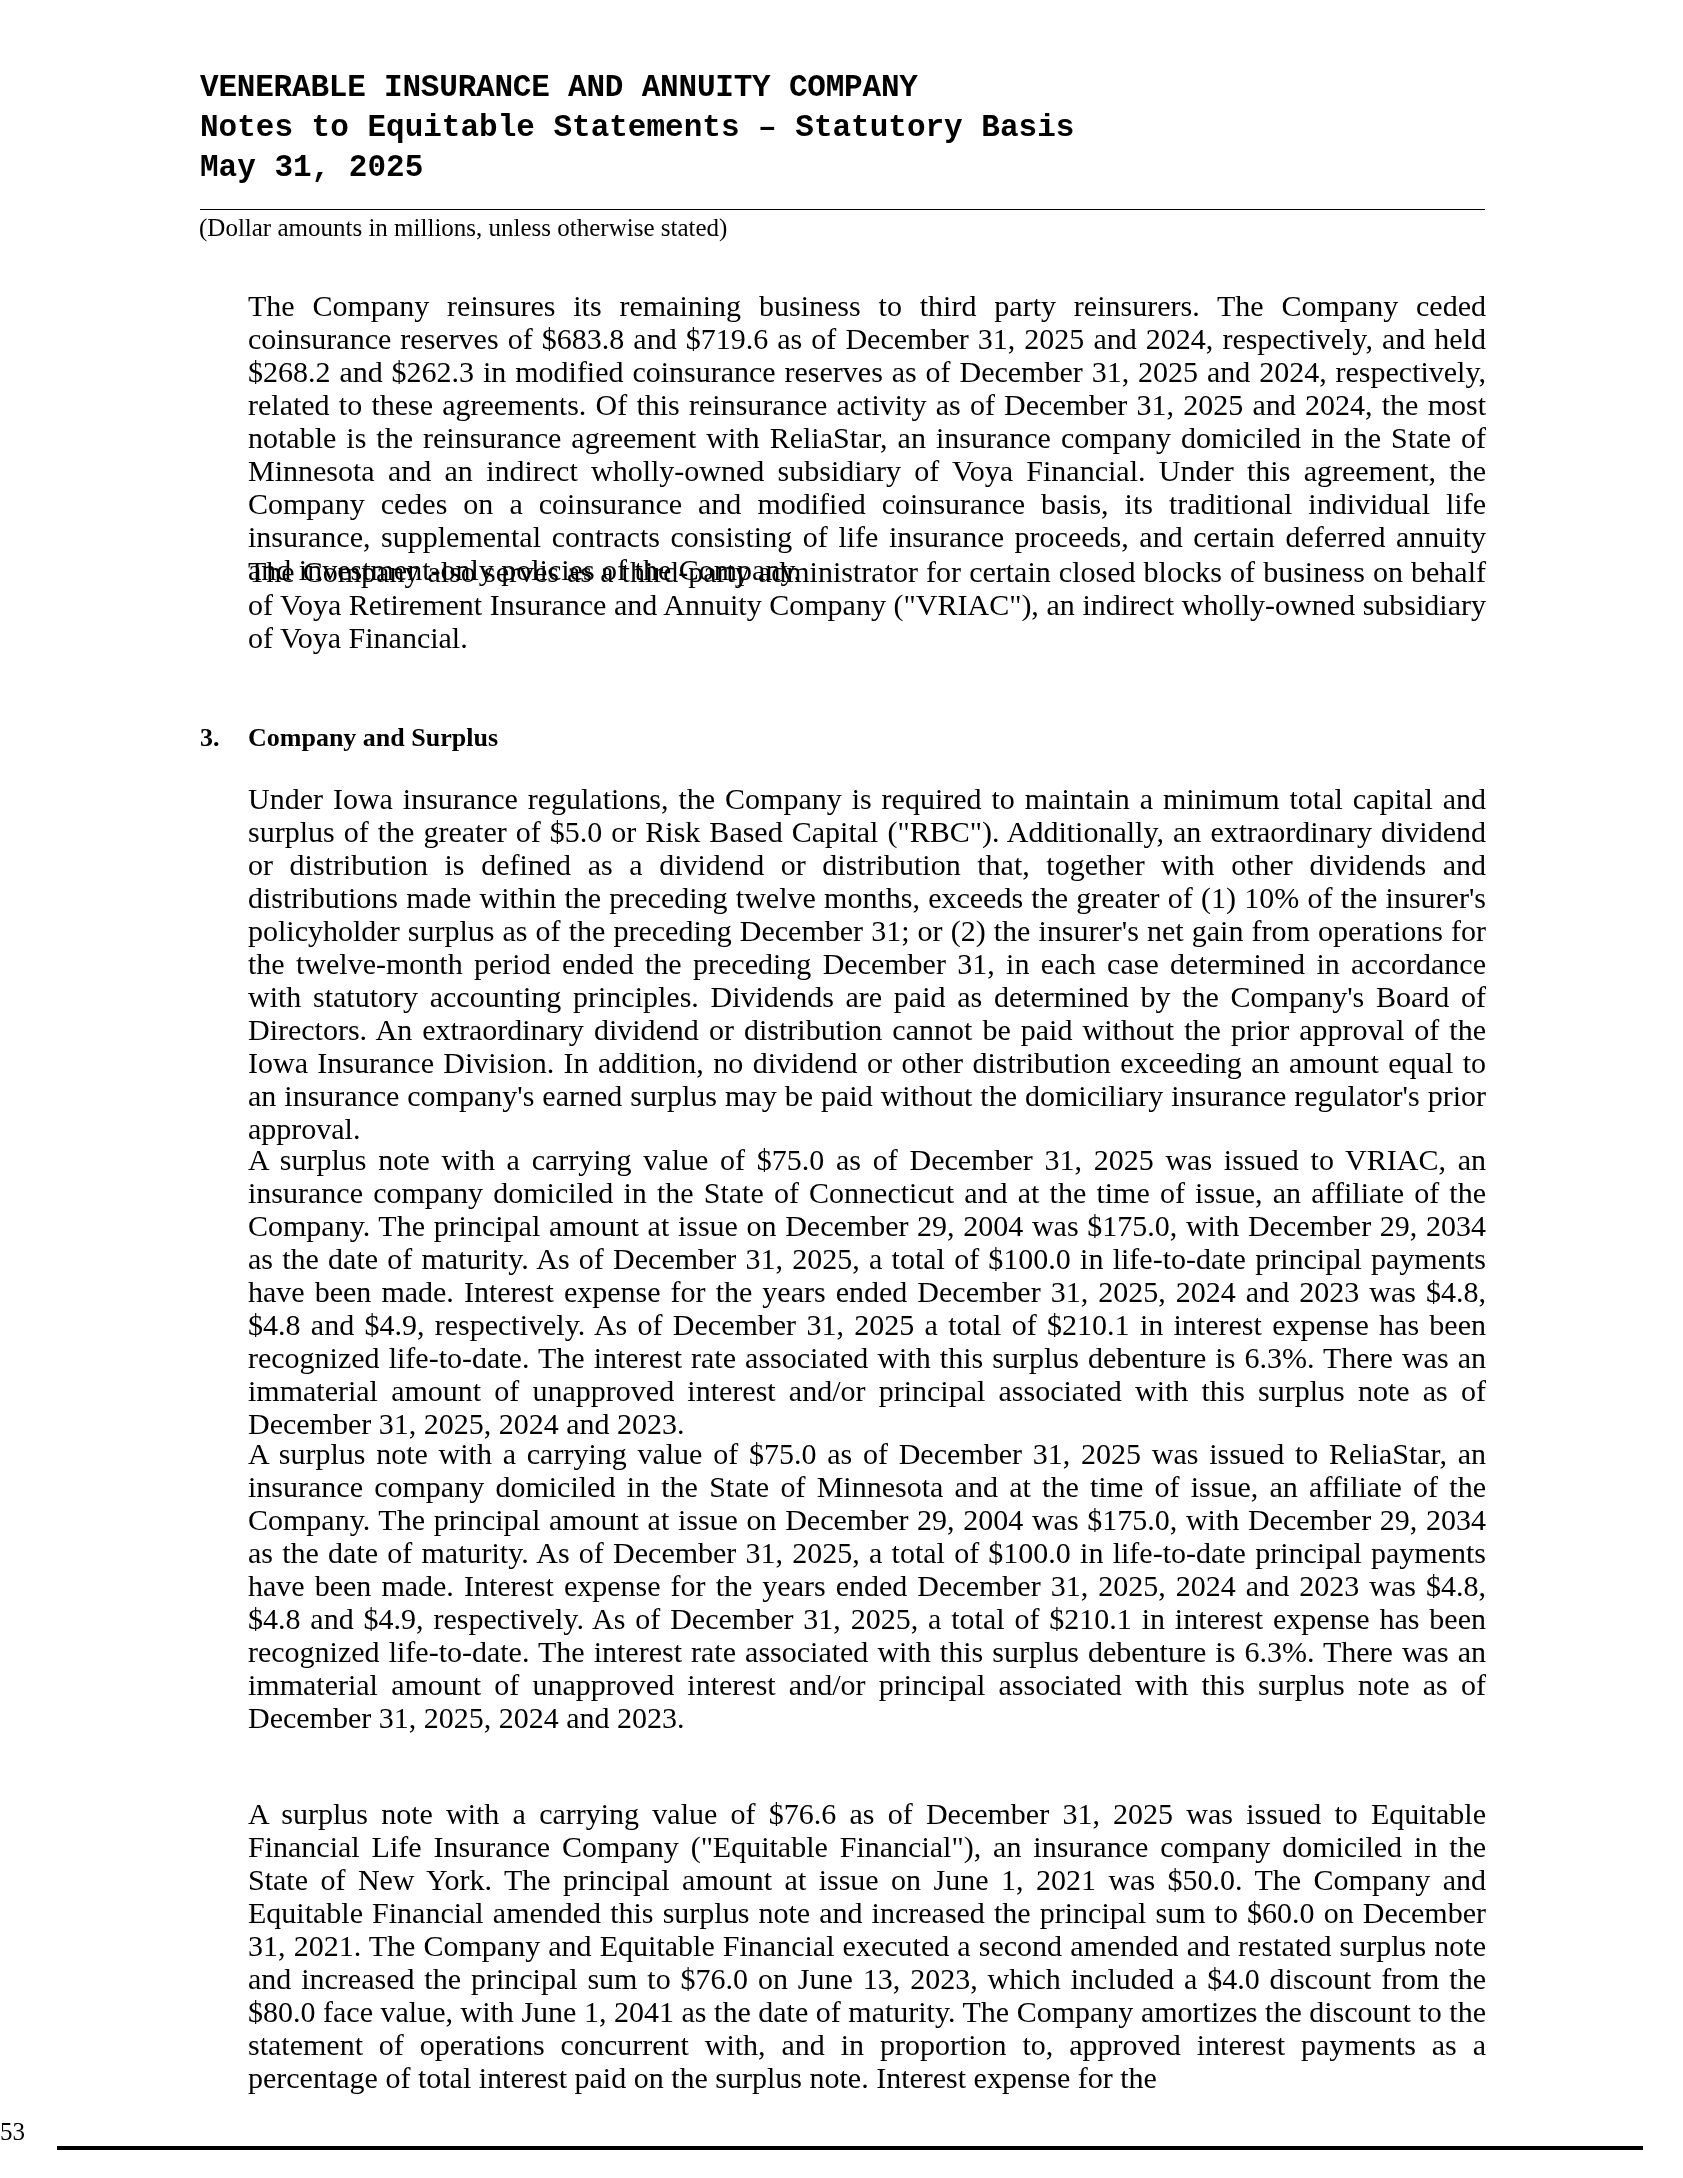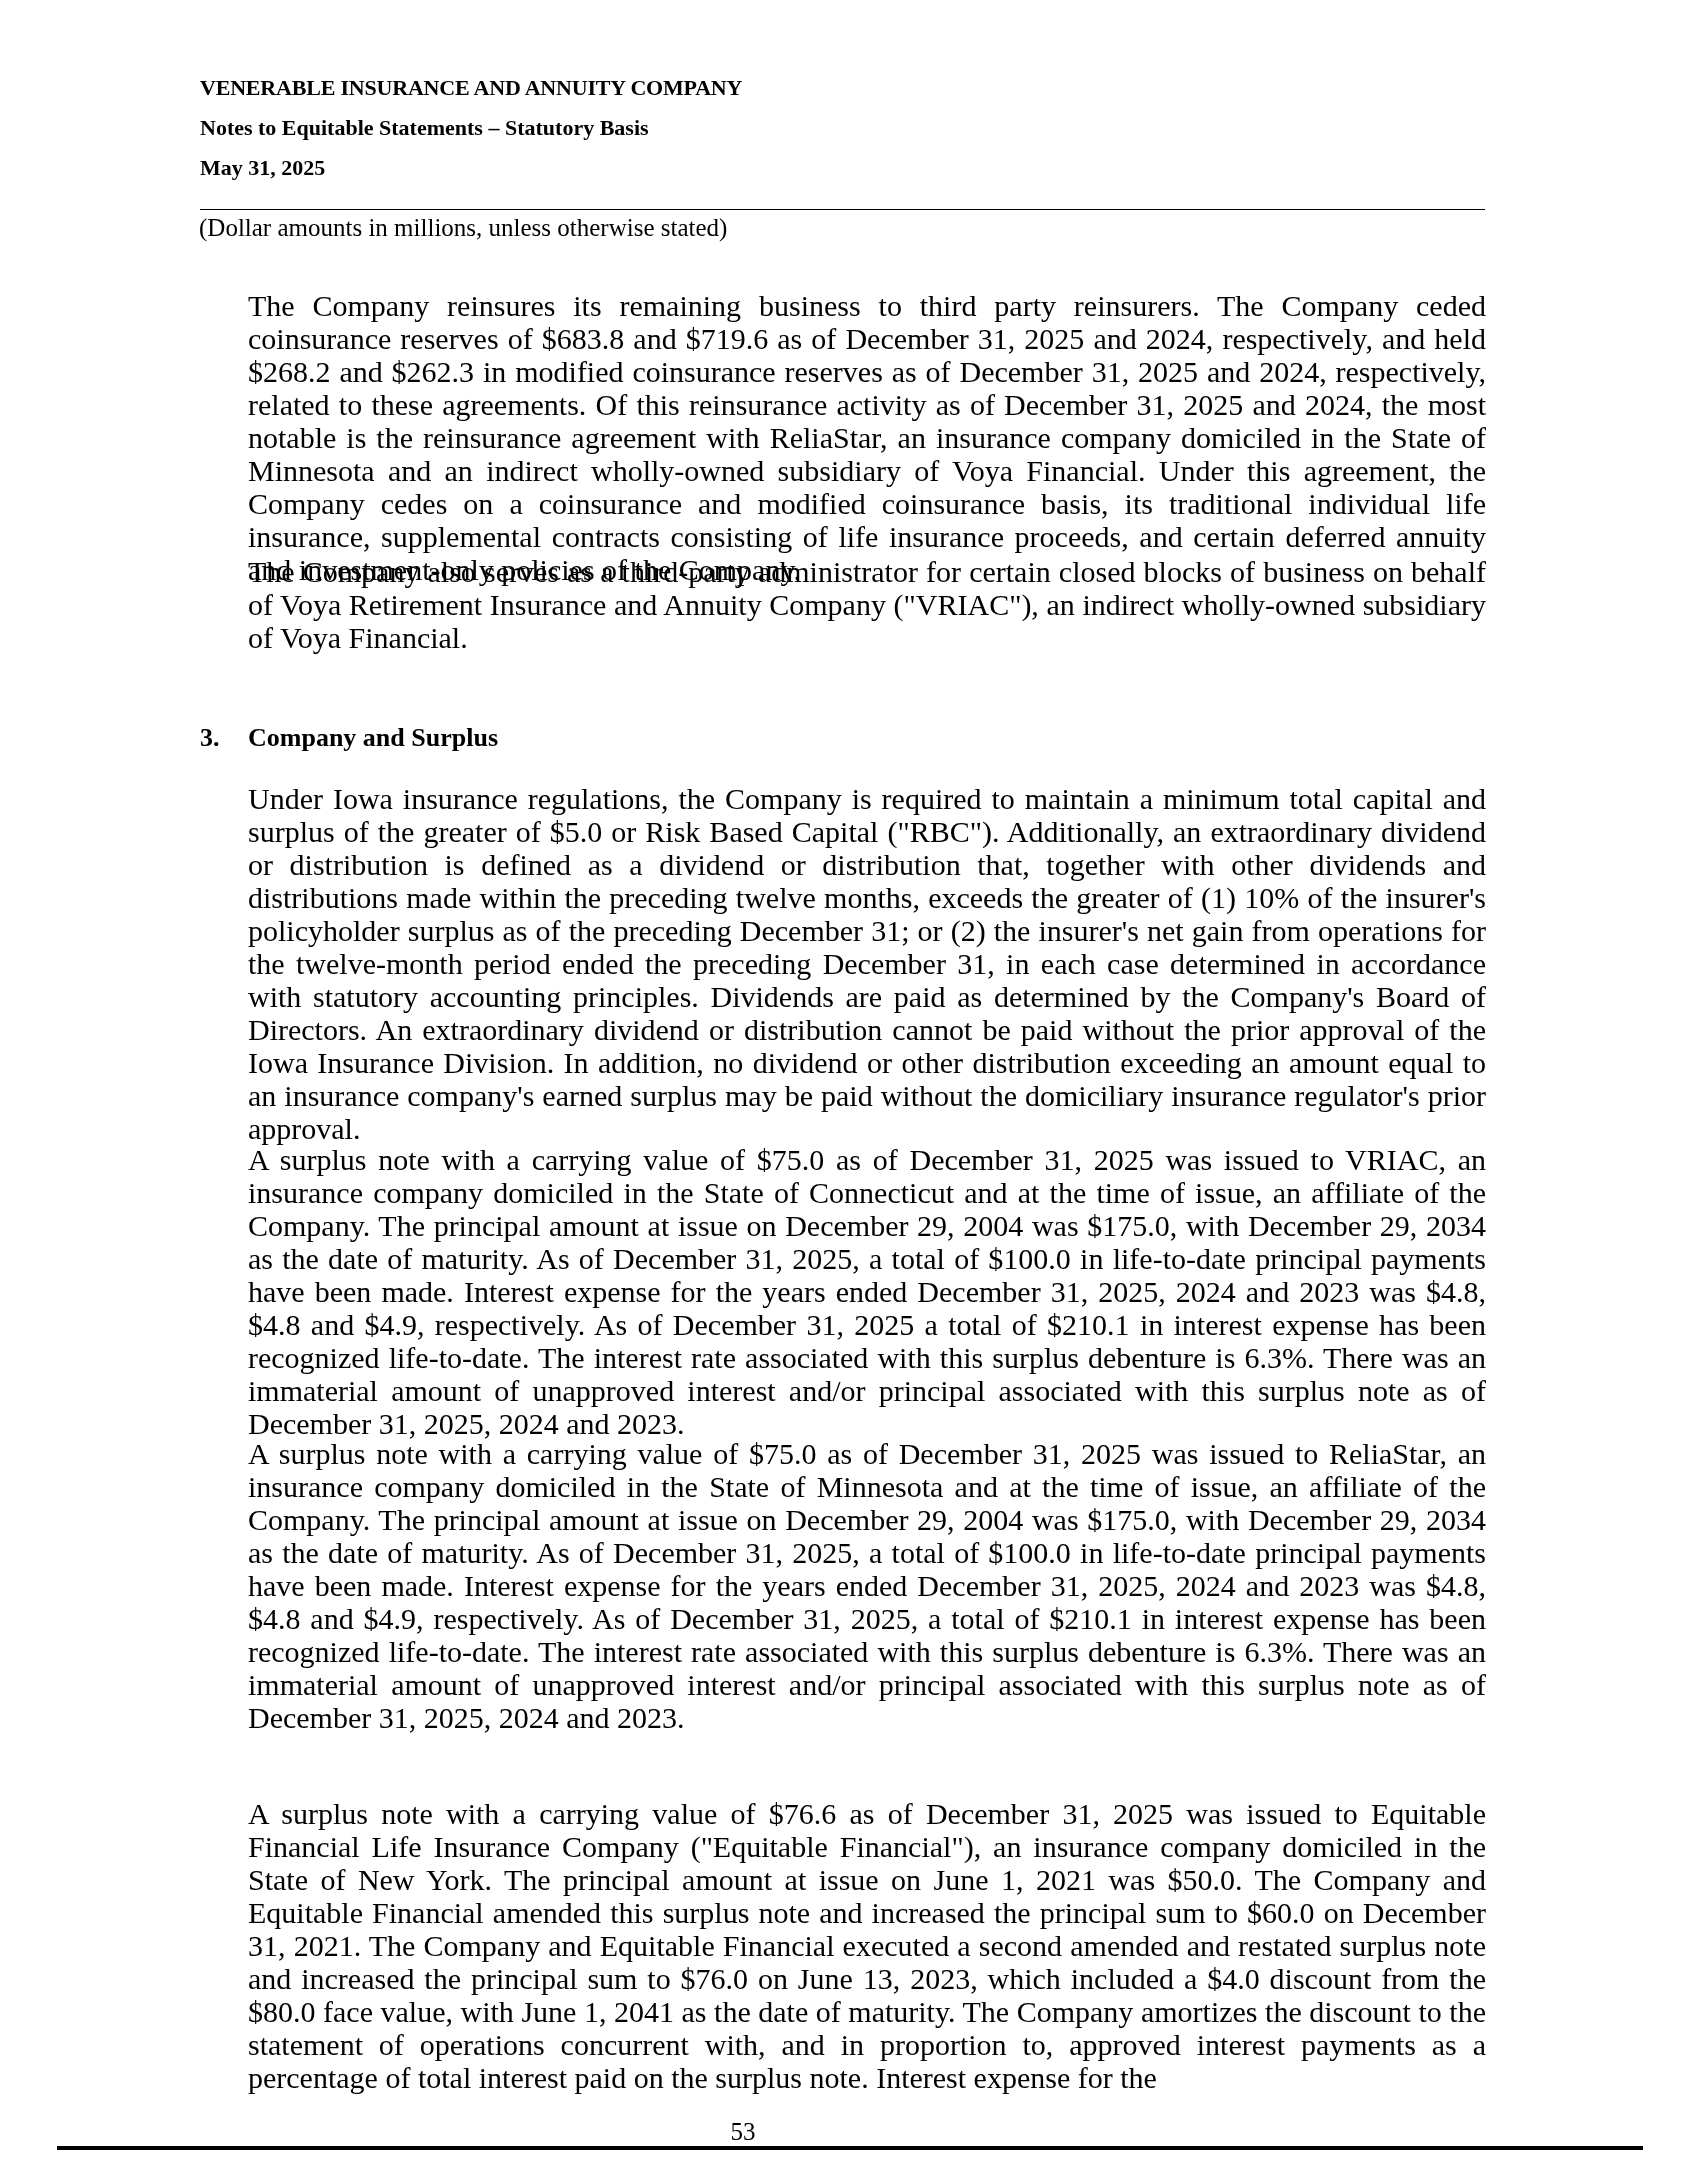--- a/index.html
+++ b/index.html
@@ -1,34 +1,34 @@
 <!DOCTYPE html>
 <html><head>
 <meta charset="utf-8">
 <style>
   html, body { margin: 0; padding: 0; background: #ffffff; }
   body { width: 1683px; height: 2178px; position: relative; overflow: hidden;
          font-family: "Liberation Serif", "DejaVu Serif", serif; color: #000; }
-  .hdr { position: absolute; left: 200px; font-weight: bold; font-size: 22px; line-height: 38px; white-space: nowrap; }
+  .hdr { position: absolute; left: 200px; font-weight: bold; font-size: 31px; line-height: 38px; white-space: nowrap; font-family: Liberation Mono, monospace; }
   #h1 { top: 69px; letter-spacing: -0.2px; }
   #h2 { top: 109px; }
   #h3 { top: 149px; }
   .rule-top { position: absolute; left: 200px; width: 1285px; top: 209px; height: 0; border-top: 1.5px solid #000; }
   .units { position: absolute; left: 199px; top: 212px; font-size: 25px; line-height: 32px; white-space: nowrap; }
   .body-text { position: absolute; left: 248px; width: 1238px; font-size: 30px; line-height: 33px; text-align: justify; }
   .body-text p { margin: 0; }
   #p1 { top: 289px; }
   #p2 { top: 555px; }
   .sec { position: absolute; left: 200px; top: 722px; font-weight: bold; font-size: 26px; line-height: 32px; white-space: nowrap; }
   .sec .num { display: inline-block; width: 48px; }
   #p3 { top: 782px; }
   #p4 { top: 1143px; }
   #p5 { top: 1437px; }
   #p6 { top: 1797px; }
-  .page-num { position: absolute; left: 0; width: 1406px; top: 2116px; text-align: center; font-size: 25px; line-height: 32px; margin-left: 40px; }
+  .page-num { position: absolute; left: 0; width: 1406px; top: 2116px; text-align: left; font-size: 25px; line-height: 32px; }
   .rule-bottom { position: absolute; left: 57px; width: 1586px; top: 2146px; height: 4px; background: #000; }
 </style>
 </head>
 <body>
 
 <div>
   <div id="h1" class="hdr">VENERABLE INSURANCE AND ANNUITY COMPANY</div>
   <div id="h2" class="hdr">Notes to Equitable Statements – Statutory Basis</div>
   <div id="h3" class="hdr">May 31, 2025</div>
   <div class="rule-top"></div>

